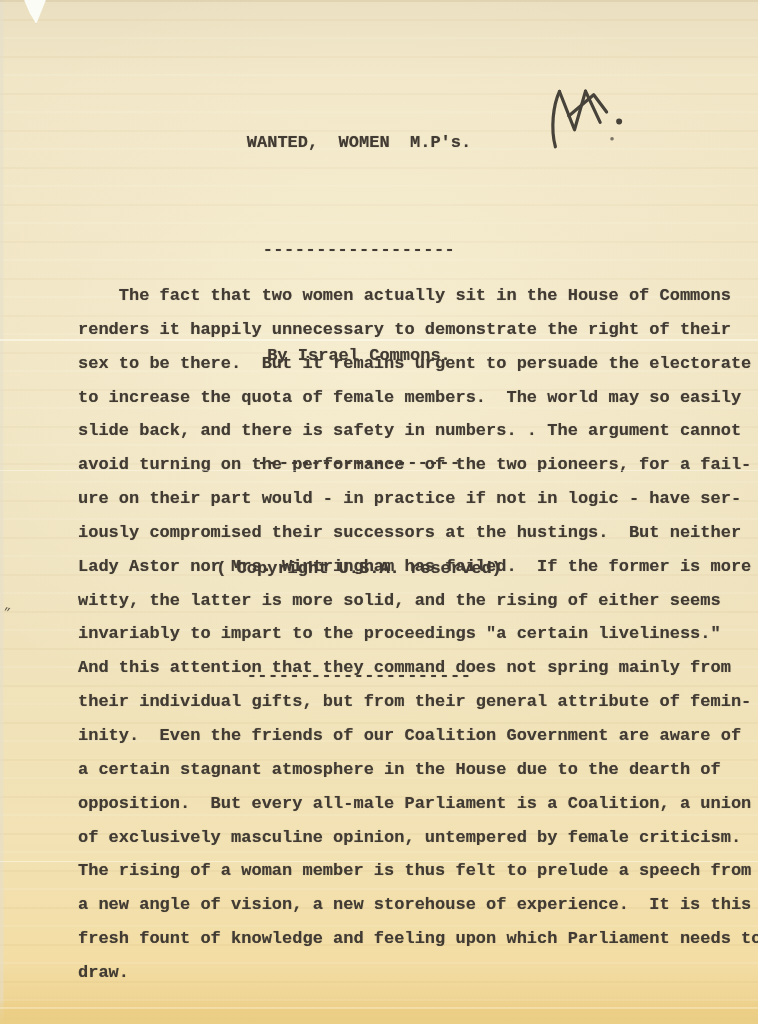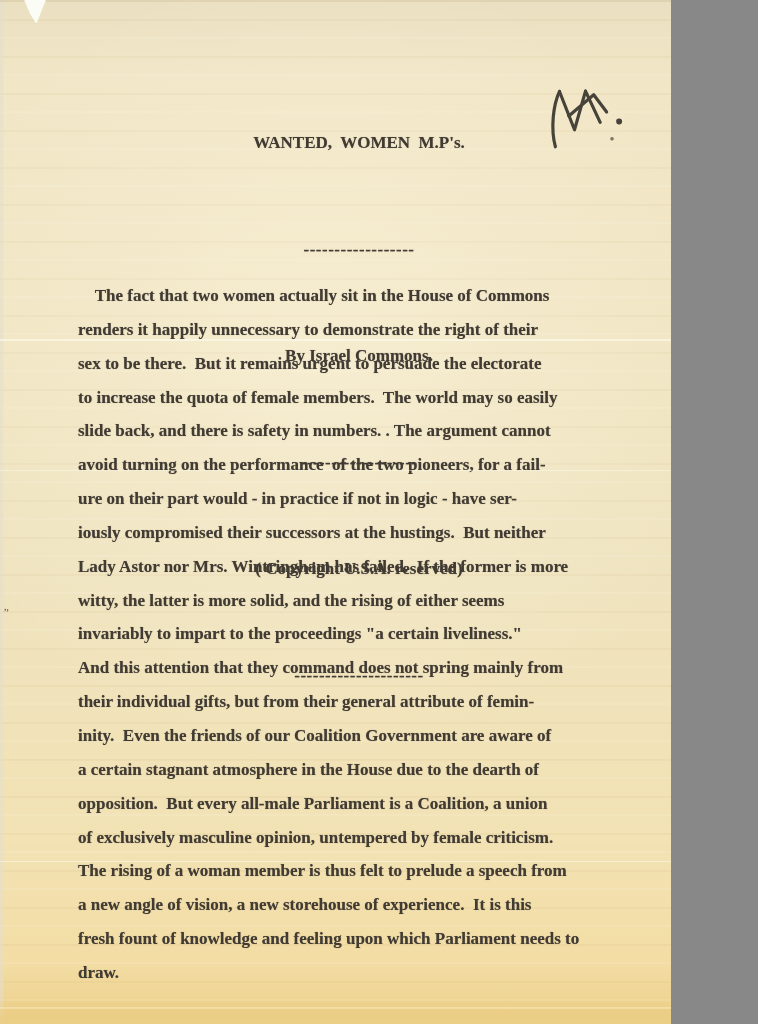--- a/index.html
+++ b/index.html
@@ -1,21 +1,21 @@
 <!DOCTYPE html>
 <html><head>
 <meta charset="utf-8">
 <style>
   html, body { margin: 0; padding: 0; background: #888; }
   .page {
     position: relative;
-    width: 671px;
+    width: 758px;
     height: 1024px;
     overflow: hidden;
-    font-family: Liberation Serif, serif;
+    font-family: Liberation Mono, monospace;
     background:
       linear-gradient(180deg, rgba(160,130,70,0.16) 0 2px, rgba(0,0,0,0) 2px),
       linear-gradient(90deg, rgba(228,222,204,0.55) 0 3px, rgba(0,0,0,0) 4px),
       radial-gradient(ellipse 90% 55% at 48% 35%, rgba(253,247,225,0.45), rgba(253,247,225,0) 72%),
       repeating-linear-gradient(180deg,
         rgba(255,255,250,0.10) 0px, rgba(255,255,250,0.10) 2px,
         rgba(0,0,0,0) 2px, rgba(0,0,0,0) 19px,
         rgba(150,110,40,0.05) 19px, rgba(150,110,40,0.05) 21px,
         rgba(0,0,0,0) 21px, rgba(0,0,0,0) 37px),
       linear-gradient(180deg, #eadfc0 0%, #f1e6c6 8%, #efe3bf 55%, #f2e2b4 82%, #f3dda4 94%, #eccf8a 100%);

